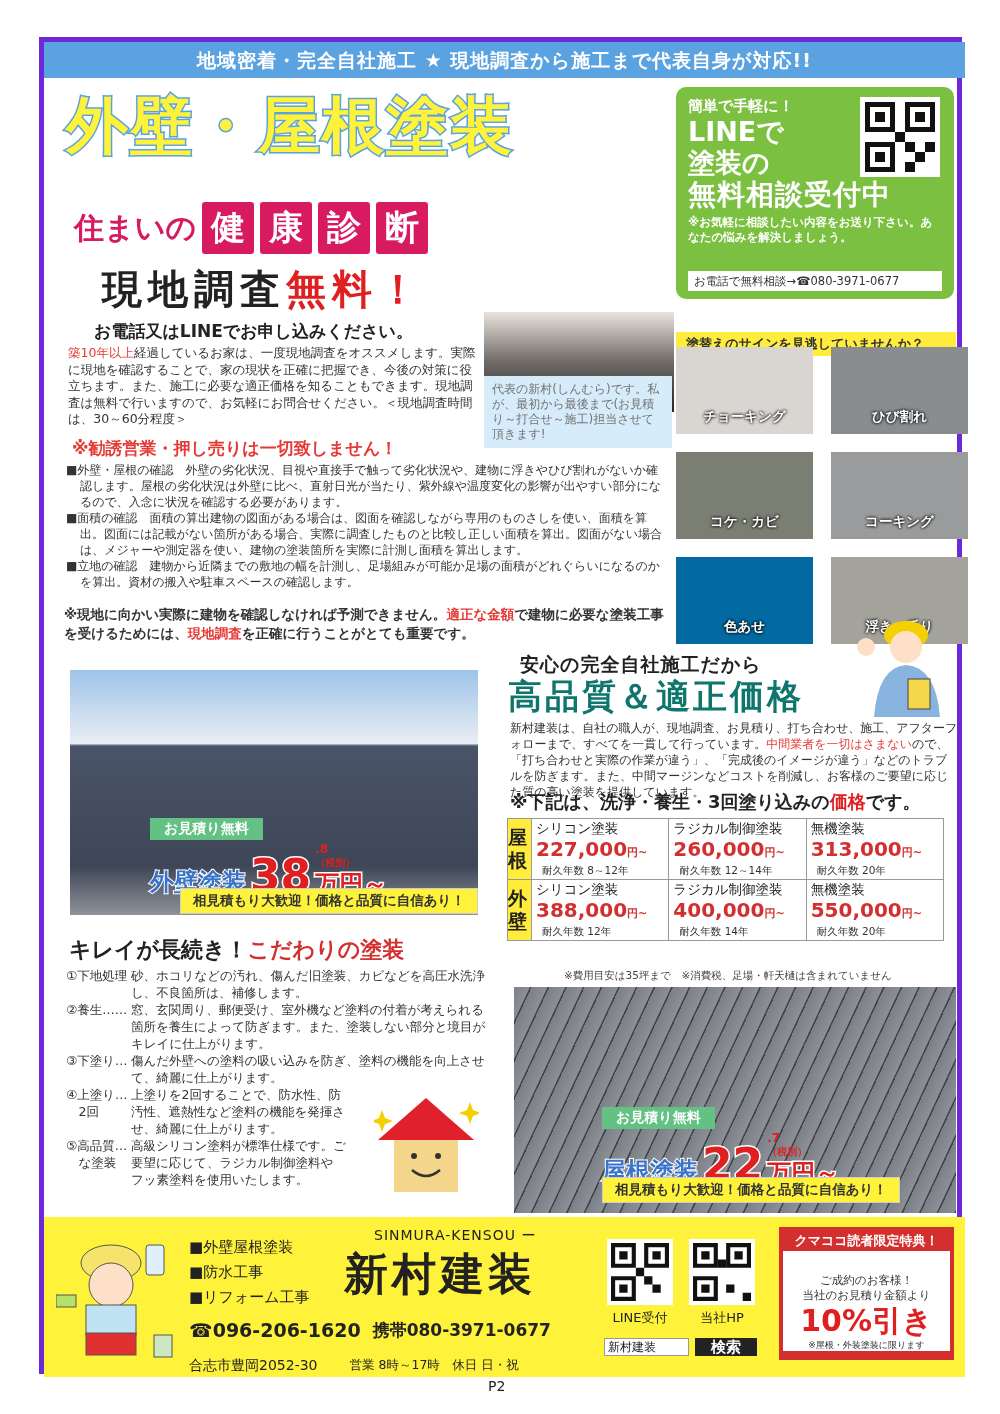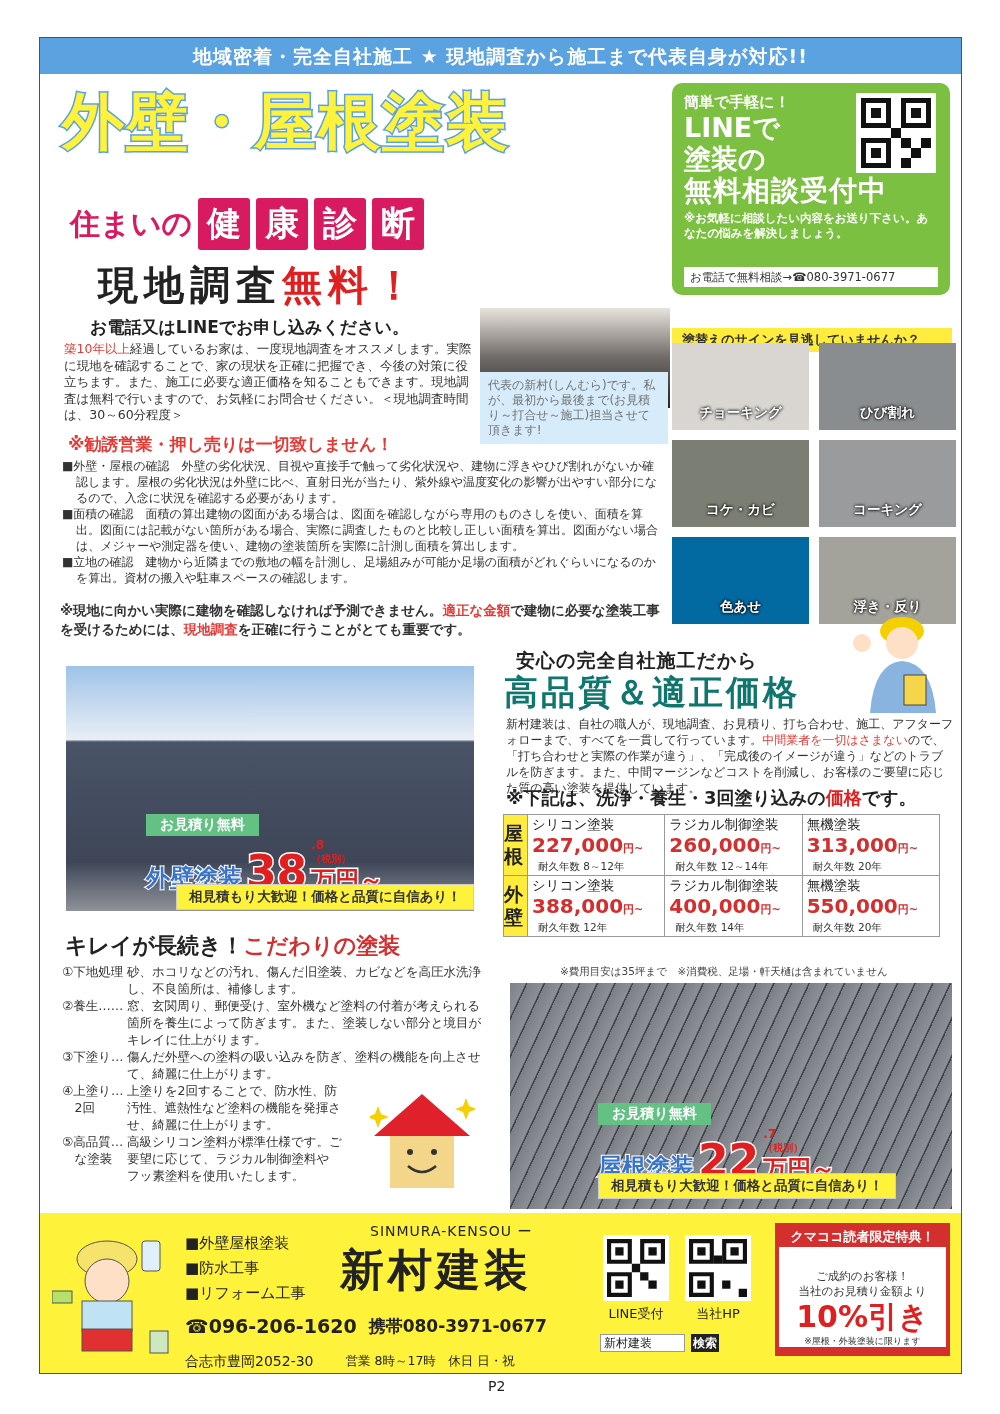--- a/index.html
+++ b/index.html
@@ -1,17 +1,17 @@
 <!DOCTYPE html>
 <html><head>
 <meta charset="utf-8">
 <style>
 *{box-sizing:border-box;margin:0;padding:0}
 body{width:1000px;height:1414px;background:#fff;font-family:"DejaVu Sans","Liberation Sans",sans-serif;color:#222;position:relative;overflow:hidden}
-.page{position:absolute;left:39px;top:37px;width:923px;height:1337px;border:1px solid #6d28d9;background:#fff}
+.page{position:absolute;left:39px;top:37px;width:923px;height:1337px;border:5px solid #6d28d9;background:#fff}
 .topband{position:absolute;left:0;top:0;width:921px;height:36px;background:#5aa2e0;color:#fff;font-size:19px;font-weight:bold;text-align:center;line-height:36px;letter-spacing:1px}
 .abs{position:absolute}
 .title-main{left:22px;top:42px;font-size:62px;font-weight:900;color:#fff23a;letter-spacing:2px;-webkit-text-stroke:3px #5aa2e0;paint-order:stroke fill;text-shadow:0 0 0 #5aa2e0;white-space:nowrap}
 .sub1{left:30px;top:160px;display:flex;align-items:center;gap:6px}
 .sub1 .pre{font-size:30px;font-weight:bold;color:#d81b60}
 .kbox{width:52px;height:52px;background:#d81b60;color:#fff;font-size:34px;font-weight:bold;display:flex;align-items:center;justify-content:center;border-radius:3px}
 .sub2{left:58px;top:220px;font-size:40px;font-weight:900;letter-spacing:6px;white-space:nowrap}
 .sub2 .red{color:#e02020}
 .sub3{left:50px;top:278px;font-size:17px;font-weight:bold;white-space:nowrap}
 .intro{left:24px;top:303px;width:410px;font-size:12.5px;line-height:16.5px;color:#333}
@@ -25,21 +25,21 @@
 .note1 .red{color:#e53935}
 .line-box{left:632px;top:45px;width:278px;height:212px;background:#7cc041;border-radius:10px;color:#fff;padding:10px 12px}
 .line-box .a{font-size:15px;font-weight:bold}
 .line-box .b{font-size:27px;font-weight:bold;line-height:31px}
 .line-box .c{font-size:28px;font-weight:bold;line-height:34px;letter-spacing:1px}
 .line-box .d{font-size:11.5px;line-height:15px;font-weight:bold;margin-top:3px}
 .line-box .e{position:absolute;left:12px;bottom:8px;width:254px;height:20px;background:#fff;color:#333;font-size:11.5px;line-height:20px;padding-left:6px}
 .qr{background:#fff;padding:5px}
 .qr svg{display:block}
 .signs-head{left:632px;top:290px;width:280px;height:24px;background:#ffec3d;font-size:13px;font-weight:bold;color:#333;line-height:24px;padding-left:10px}
-.signs{left:632px;top:305px;width:280px;display:grid;grid-template-columns:137px 137px;gap:10px}
+.signs{left:632px;top:305px;width:280px;display:grid;grid-template-columns:137px 137px;gap:18px}
 .sign{height:87px;position:relative;color:#fff;font-size:13.5px;font-weight:bold}
 .sign span{position:absolute;left:0;right:0;bottom:8px;text-align:center;text-shadow:0 0 3px #000,0 0 3px #000}
 .house-photo{left:26px;top:628px;width:408px;height:245px;background:linear-gradient(180deg,#9ec3e8 0%,#e9eef4 30%,#4a5468 31%,#3e4657 80%,#8f9299 100%)}
 .badge-green{background:#63c184;color:#fff;font-size:14px;font-weight:bold;padding:2px 14px;display:inline-block}
 .promo-text{font-size:24px;font-weight:900;color:#3a74c8;-webkit-text-stroke:2px #fff;paint-order:stroke fill}
 .promo-big{font-size:44px;font-weight:900;color:#e02020;-webkit-text-stroke:3px #fff;paint-order:stroke fill;line-height:44px}
 .promo-yellow{background:#fff23a;font-size:13.5px;font-weight:bold;color:#333;padding:3px 12px;display:inline-block;border:1px solid #ccc}
 .q-head{left:476px;top:610px;font-size:19px;font-weight:bold;letter-spacing:1px;white-space:nowrap}
 .q-big{left:464px;top:632px;font-size:34px;font-weight:700;color:#0f766e;letter-spacing:3px;white-space:nowrap}
 .worker{left:800px;top:565px;width:110px;height:110px}
@@ -70,21 +70,21 @@
 .tel{font-size:19px;font-weight:bold;white-space:nowrap}
 .addr{font-size:14px;white-space:nowrap}
 .offer{position:absolute;left:735px;top:10px;width:175px;height:133px;background:#d32f2f;padding:4px}
 .offer .h{color:#fff;font-size:13px;font-weight:bold;text-align:center;line-height:20px}
 .offer .body{background:#fff;height:100px;text-align:center;padding-top:22px;color:#333}
 .offer .l1{font-size:11.5px;line-height:15px}
 .offer .pct{font-size:30px;font-weight:bold;color:#e02020;line-height:36px}
 .offer .l3{font-size:9px}
 .search{position:absolute;left:560px;top:121px;display:flex;gap:6px}
 .search .inp{width:85px;height:18px;background:#fff;border:1px solid #999;font-size:12px;line-height:16px;padding-left:3px}
-.search .btn{background:#222;color:#fff;font-size:12px;font-weight:bold;padding:0 2px;line-height:18px}
+.search .btn{background:#222;color:#fff;font-size:15px;font-weight:bold;padding:0 16px;line-height:18px}
 .pgnum{position:absolute;left:488px;top:1378px;font-size:14px}
 </style>
 </head>
 <body>
 
 <div class="page">
 
   <div class="topband">地域密着・完全自社施工 ★ 現地調査から施工まで代表自身が対応!!</div>
 
   <div class="abs title-main">外壁・屋根塗装</div>

